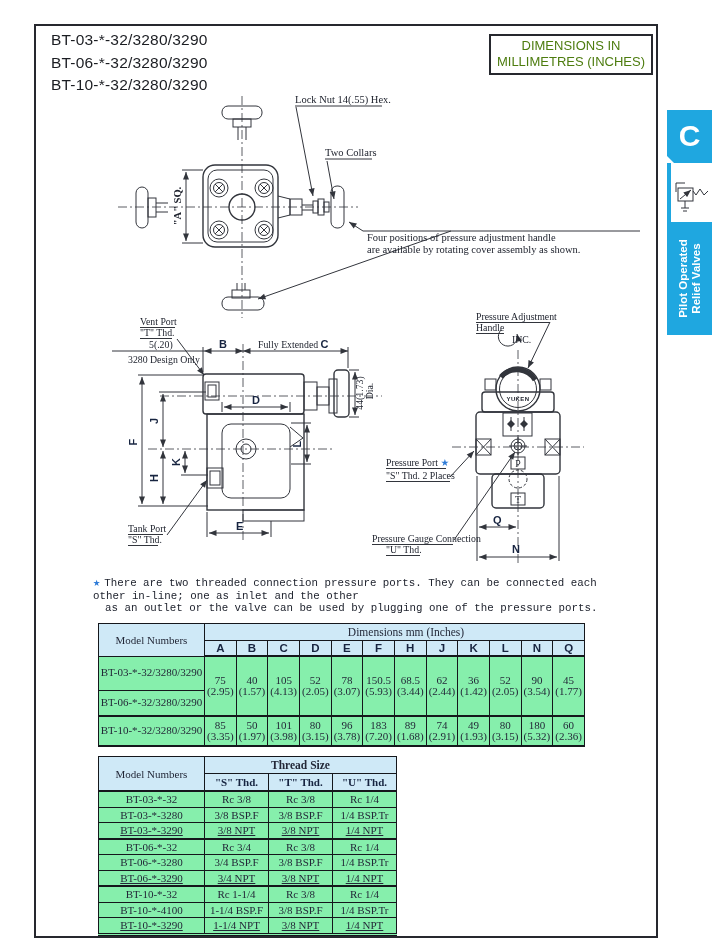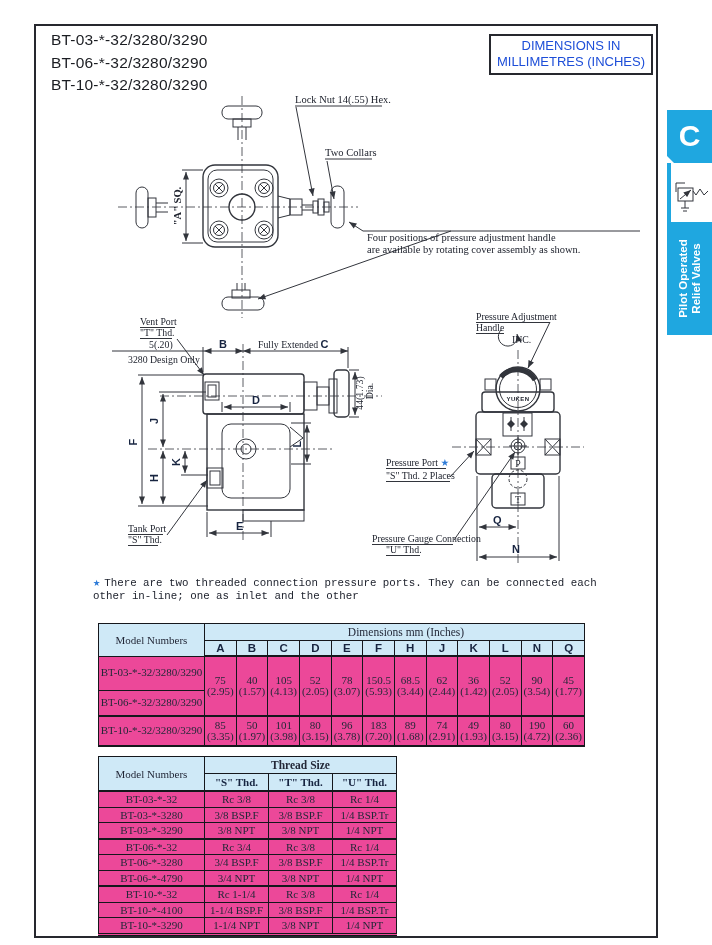--- a/index.html
+++ b/index.html
@@ -4,56 +4,56 @@
 <style>
   :root{ --accent:#1fa7e0; --hdr:#cfe9f7; --ink:#32353c; --txt:#20242f; --navy:#172440; }
   html,body{margin:0;padding:0;}
   body{width:712px;height:945px;position:relative;background:#fff;overflow:hidden;
        font-family:"Liberation Sans",sans-serif;}
   .abs{position:absolute;}
   .frame{left:34px;top:24px;width:620px;height:910px;border:2px solid #26282e;}
   .models{left:51px;top:31px;color:#1b1d22;}
   .models div{font-size:15.5px;letter-spacing:.2px;margin-bottom:4.5px;}
   .dims-box{left:489px;top:34px;width:160px;border:2px solid #26282e;text-align:center;
-            padding:2px 0 3px;color:#1d4ed8;}
+            padding:2px 0 3px;color:#4d7c0f;}
   .dims-box div{font-size:13px;line-height:16px;}
   svg.art{left:0;top:0;width:712px;height:945px;}
   svg .ln{stroke:var(--ink);stroke-width:1;fill:none;}
   svg .thk{stroke-width:1.4;}
   svg .cl{stroke:var(--ink);stroke-width:.8;fill:none;stroke-dasharray:9 3 2 3;}
   svg .dash{stroke-dasharray:3 2;}
   svg text{fill:var(--txt);}
   svg .ser{font-family:"Liberation Serif",serif;font-size:10.5px;}
   svg .serS{font-family:"Liberation Serif",serif;font-size:9.8px;}
   svg .dimL{font-family:"Liberation Sans",sans-serif;font-weight:bold;font-size:11px;fill:var(--navy);}
   svg .bser{font-family:"Liberation Serif",serif;font-weight:bold;font-size:10.5px;}
   svg .brand{font-family:"Liberation Sans",sans-serif;font-weight:bold;font-size:6px;letter-spacing:.4px;}
   svg .star{fill:#2f7cd8;}
   .footnote{left:93px;top:577px;width:540px;color:#20242f;
             font-family:Liberation Mono, monospace;font-size:10.8px;line-height:12.6px;}
   .footnote .st{color:#2f7cd8;font-size:12px;margin-right:4px;}
   .footnote .l2{padding-left:12px;}
-  table{border-collapse:collapse;table-layout:fixed;background:#ec4899;
+  table{border-collapse:collapse;table-layout:fixed;background:#86efac;
         font-family:"Liberation Serif",serif;color:#232838;}
   th,td{border:1px solid #15171c;text-align:center;vertical-align:middle;padding:0;font-weight:normal;}
   #dim-table{left:98px;top:623px;width:487px;border:1.5px solid #15171c;border-bottom-width:2.5px;}
   #dim-table .head{background:var(--hdr);}
   #dim-table .title{font-size:11.5px;height:16px;padding-left:23px;}
   #dim-table .letter{font-family:"Liberation Sans",sans-serif;font-weight:bold;font-size:11.5px;
                      color:var(--navy);height:14px;border-bottom:2px solid #15171c;}
   #dim-table .mcol{width:105px;font-size:11px;border-right:1.5px solid #15171c;}
   #dim-table td{font-size:11px;line-height:11.5px;}
   #dim-table .gend{border-bottom:2px solid #15171c;margin-top:8px;}
   #thread-table{left:98px;top:756px;width:299px;border:1.5px solid #15171c;border-bottom:3px double #15171c;}
   #thread-table .head{background:var(--hdr);font-size:11.5px;height:16px;font-weight:bold;}
   #thread-table .sub{background:var(--hdr);font-family:"Liberation Serif",serif;font-weight:bold;
                      font-size:11px;height:16px;border-bottom:2px solid #15171c;color:var(--navy);}
   #thread-table .mcol{width:105px;border-right:1.5px solid #15171c;}
   #thread-table td{font-size:11px;height:14.5px;}
-  #thread-table .gend td{border-bottom:2px solid #15171c;}
+  #thread-table .gend td{border-bottom:2px solid #15171c;text-decoration:underline;}
   .c-tab{left:667px;top:110px;width:45px;height:53px;background:var(--accent);color:#fff;
          font-weight:bold;font-size:30px;text-align:center;line-height:52px;}
   .c-tab .notch{position:absolute;left:0;bottom:0;width:0;height:0;
                 border-left:7px solid #fff;border-top:7px solid transparent;}
   .strip{left:667px;top:163px;width:4px;height:59px;background:var(--accent);}
   .vt{left:667px;top:222px;width:45px;height:113px;background:var(--accent);}
   .vt .inner{position:absolute;width:113px;height:45px;left:-34px;top:34px;transform:rotate(-90deg);
              display:flex;flex-direction:column;justify-content:center;align-items:center;
              color:#fff;font-weight:bold;font-size:11.5px;line-height:13px;white-space:nowrap;}
 </style>
@@ -310,20 +310,21 @@
     <line class="ln" x1="676" y1="183" x2="685" y2="183"></line>
     <line class="ln" x1="676" y1="183" x2="676" y2="192"></line>
     <line class="ln" x1="685" y1="201" x2="685" y2="208"></line>
     <line class="ln" x1="681" y1="208" x2="689" y2="208"></line>
     <line class="ln" x1="683" y1="211" x2="687" y2="211"></line>
   </g>
 </svg>
 
 <div class="abs footnote">
   <div><span class="st">★</span><span>There are two threaded connection pressure ports. They can be connected each other in-line; one as inlet and the other</span></div>
+  <div class="l2">as an outlet or the valve can be used by plugging one of the pressure ports.</div>
 </div>
 
 <table id="dim-table" class="abs">
     <thead>
       <tr>
         <th rowspan="2" class="mcol head">Model Numbers</th>
         <th colspan="12" class="head title">Dimensions mm (Inches)</th>
       </tr>
       <tr>
         <th class="head letter">A</th>
@@ -431,22 +432,22 @@
         </td>
         <td rowspan="1" class="gend">
           <div>49</div>
           <div>(1.93)</div>
         </td>
         <td rowspan="1" class="gend">
           <div>80</div>
           <div>(3.15)</div>
         </td>
         <td rowspan="1" class="gend">
-          <div>190</div>
-          <div>(4.72)</div>
+          <div>180</div>
+          <div>(5.32)</div>
         </td>
         <td rowspan="1" class="gend">
           <div>60</div>
           <div>(2.36)</div>
         </td>
       </tr>
     </tbody>
   </table>
 <table id="thread-table" class="abs">
     <thead>
@@ -485,21 +486,21 @@
         <td>Rc 3/8</td>
         <td>Rc 1/4</td>
       </tr>
       <tr>
         <td class="mcol">BT-06-*-3280</td>
         <td>3/4 BSP.F</td>
         <td>3/8 BSP.F</td>
         <td>1/4 BSP.Tr</td>
       </tr>
       <tr class="gend">
-        <td class="mcol">BT-06-*-4790</td>
+        <td class="mcol">BT-06-*-3290</td>
         <td>3/4 NPT</td>
         <td>3/8 NPT</td>
         <td>1/4 NPT</td>
       </tr>
       <tr>
         <td class="mcol">BT-10-*-32</td>
         <td>Rc 1-1/4</td>
         <td>Rc 3/8</td>
         <td>Rc 1/4</td>
       </tr>

